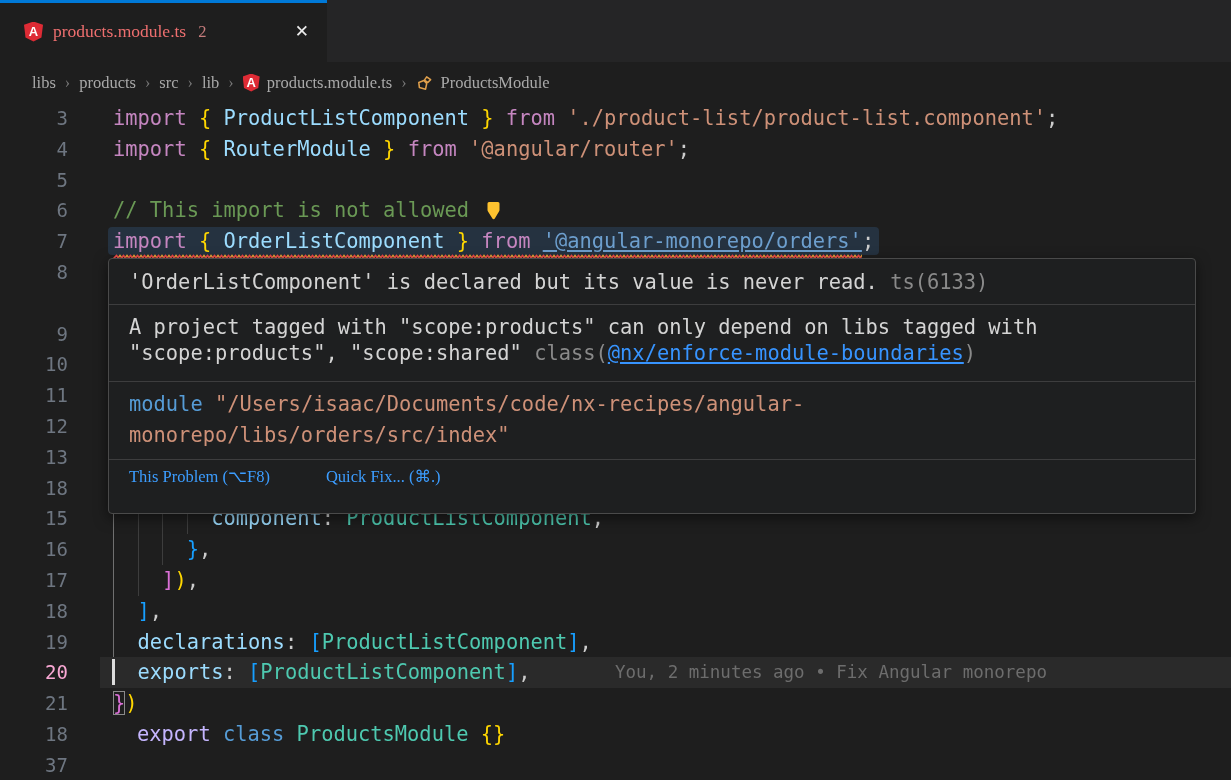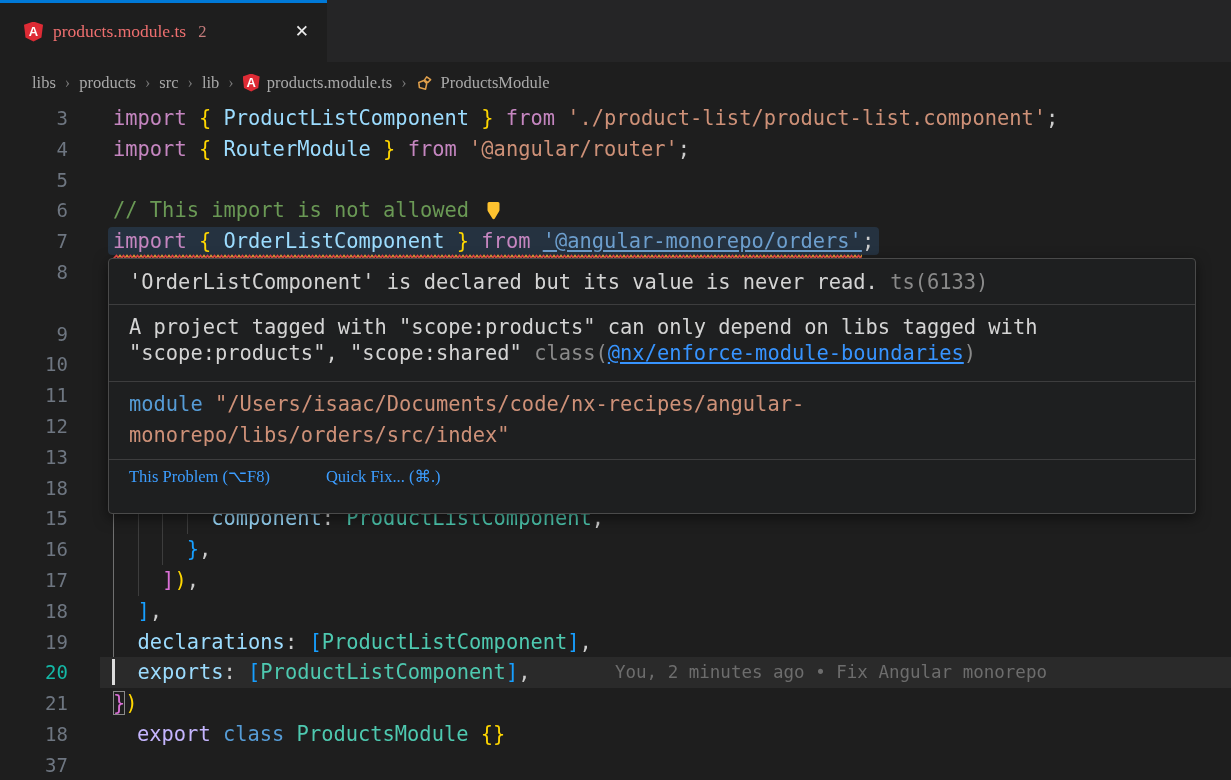--- a/index.html
+++ b/index.html
@@ -24,21 +24,21 @@
   #breadcrumb{position:absolute;left:0;top:62px;width:1231px;height:41px;background:#1e1e1e;
     display:flex;align-items:center;padding-left:32px;font-size:16.5px;color:#a9a9a9;}
   #breadcrumb .bc-item{display:flex;align-items:center;gap:7px;cursor:pointer;}
   #breadcrumb .bc-sep{color:#767676;margin:0 9px;font-size:16px;}
 
   
   #editor{position:absolute;left:0;top:103px;width:1231px;height:677px;background:#1e1e1e;font-size:20.4px;}
   .row{position:relative;height:30.8px;line-height:30.8px;width:1231px;white-space:pre;}
   .row .band{position:absolute;left:100px;right:0;top:0;bottom:0;background:#2a2a2a;}
   .gut{position:absolute;left:0;top:0;width:68px;text-align:right;color:#6e7681;font-size:19px;}
-  .gut.cur{color:#14b8a6;}
+  .gut.cur{color:#f9a8d4;}
   .code{position:absolute;left:113px;top:0;height:30.8px;}
   .guide{position:absolute;top:0;bottom:0;width:1px;background:#3d3d3d;}
   .guide.active{background:#707070;}
   .tok{position:relative;z-index:1;}
   .tok.u{text-decoration:underline;}
   .tok.box{outline:1px solid #8a8a8a;outline-offset:-1px;}
   .caret{position:absolute;left:-1px;top:2px;width:3px;height:26px;background:#dcdcdc;z-index:2;}
   .hlbox{position:absolute;left:-5px;top:1px;height:28px;background:rgba(58,112,168,0.25);border-radius:4px;}
   .squig{position:absolute;left:0;bottom:-4px;z-index:1;}
   .blame{position:absolute;left:615px;top:0;color:#6d6d6d;font-size:17.5px;line-height:30.8px;z-index:1;}

